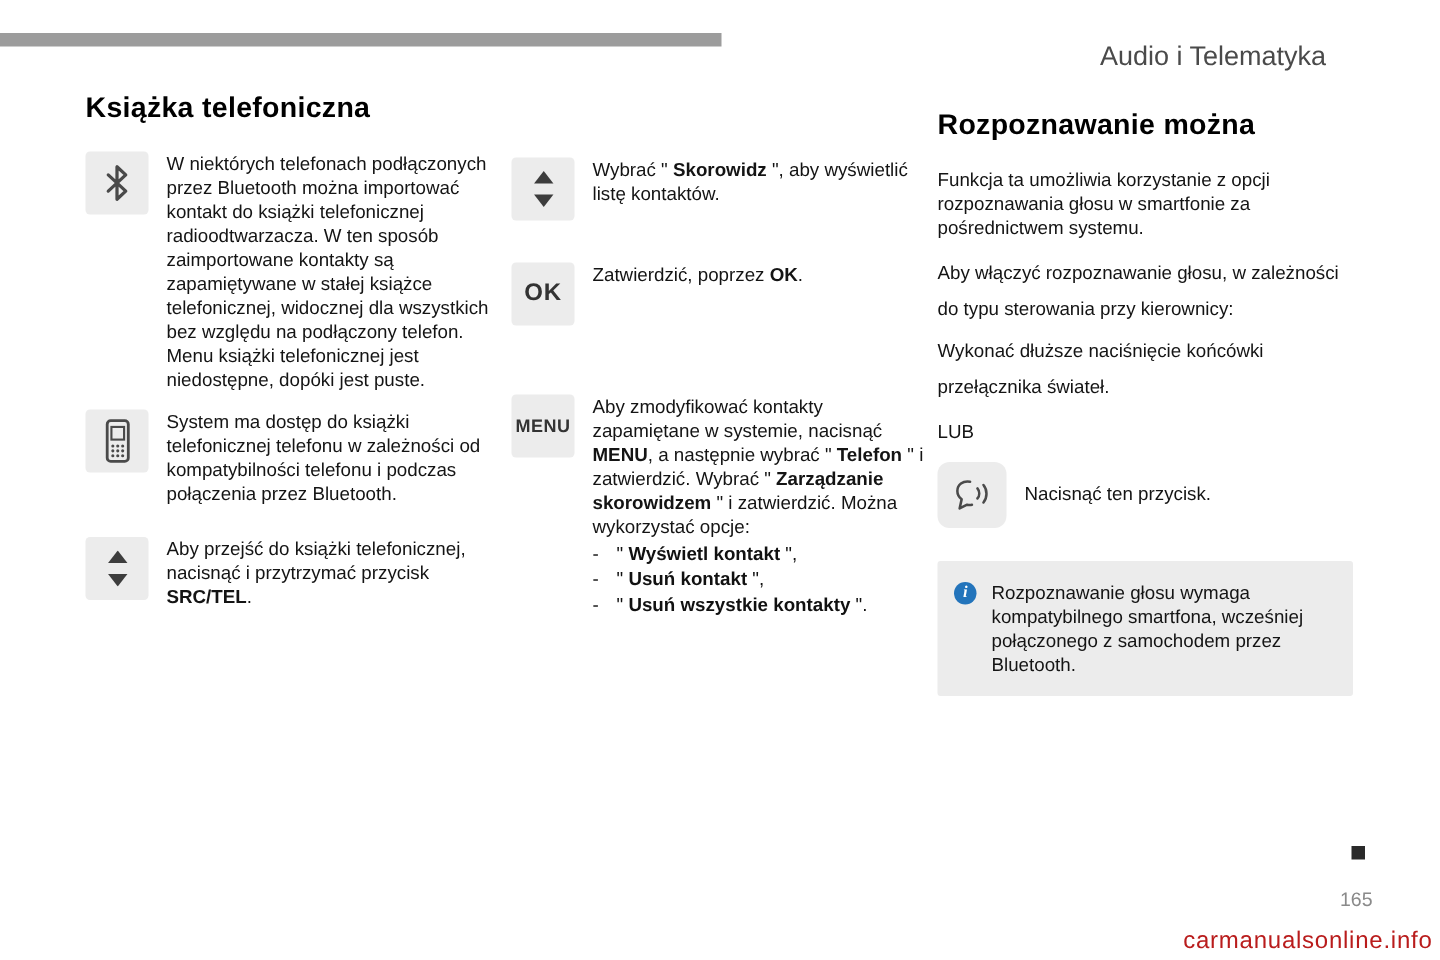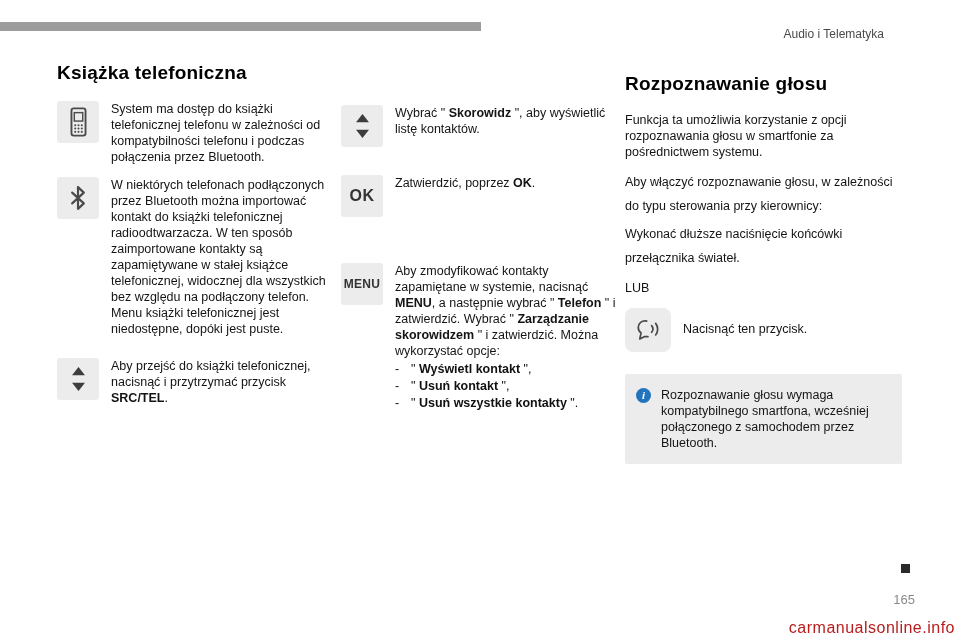--- a/index.html
+++ b/index.html
@@ -14,21 +14,21 @@
   }
   .top-bar {
     position: absolute;
     left: 0; top: 22px;
     width: 481px; height: 9px;
     background: #9c9c9c;
   }
   .header-label {
     position: absolute;
     top: 27px; right: 76px;
-    font-size: 12px;
+    font-size: 18px;
     color: #4a4a4a;
   }
   .col { position: absolute; }
   .col-left  { left: 57px;  top: 62px; width: 276px; }
   .col-mid   { left: 341px; top: 105px; width: 282px; }
   .col-right { left: 625px; top: 73px; width: 277px; }
 
   h1.section-title {
     margin: 0 0 17px 0;
     font-size: 19px;
@@ -121,46 +121,46 @@
 <div class="page">
 
   <div class="top-bar"></div>
   <div class="header-label">Audio i Telematyka</div>
 
   <div class="col col-left">
     <h1 class="section-title">Książka telefoniczna</h1>
 
     <div class="block">
       <div class="icon-box">
+        <svg viewBox="0 0 24 30" width="20" height="26" aria-hidden="true">
+          <path d="M12 2 L12 28 M12 2 L19 8.5 L5 21.5 M12 28 L19 21.5 L5 8.5" fill="none" stroke="#4a4a4a" stroke-width="2.6" stroke-linecap="round" stroke-linejoin="round"></path>
+        </svg>
+      </div>
+      <p>W niektórych telefonach podłączonych przez Bluetooth można importować kontakt do książki telefonicznej radioodtwarzacza. W ten sposób zaimportowane kontakty są zapamiętywane w stałej książce telefonicznej, widocznej dla wszystkich bez względu na podłączony telefon. Menu książki telefonicznej jest niedostępne, dopóki jest puste.</p>
+    </div>
+
+    <div class="block">
+      <div class="icon-box">
         <svg viewBox="0 0 22 32" width="21" height="30" aria-hidden="true">
           <rect x="3.5" y="1.5" width="15" height="29" rx="2.5" fill="none" stroke="#4a4a4a" stroke-width="2"></rect>
           <rect x="6.5" y="6" width="9" height="9" fill="none" stroke="#4a4a4a" stroke-width="1.5"></rect>
           <g fill="#4a4a4a">
             <circle cx="7.5" cy="19.5" r="1.1"></circle>
               <circle cx="11" cy="19.5" r="1.1"></circle>
               <circle cx="14.5" cy="19.5" r="1.1"></circle>
             <circle cx="7.5" cy="23" r="1.1"></circle>
               <circle cx="11" cy="23" r="1.1"></circle>
               <circle cx="14.5" cy="23" r="1.1"></circle>
             <circle cx="7.5" cy="26.5" r="1.1"></circle>
               <circle cx="11" cy="26.5" r="1.1"></circle>
               <circle cx="14.5" cy="26.5" r="1.1"></circle>
           </g>
         </svg>
       </div>
       <p>System ma dostęp do książki telefonicznej telefonu w zależności od kompatybilności telefonu i podczas połączenia przez Bluetooth.</p>
-    </div>
-
-    <div class="block">
-      <div class="icon-box">
-        <svg viewBox="0 0 24 30" width="20" height="26" aria-hidden="true">
-          <path d="M12 2 L12 28 M12 2 L19 8.5 L5 21.5 M12 28 L19 21.5 L5 8.5" fill="none" stroke="#4a4a4a" stroke-width="2.6" stroke-linecap="round" stroke-linejoin="round"></path>
-        </svg>
-      </div>
-      <p>W niektórych telefonach podłączonych przez Bluetooth można importować kontakt do książki telefonicznej radioodtwarzacza. W ten sposób zaimportowane kontakty są zapamiętywane w stałej książce telefonicznej, widocznej dla wszystkich bez względu na podłączony telefon. Menu książki telefonicznej jest niedostępne, dopóki jest puste.</p>
     </div>
 
     <div class="block gap-top">
       <div class="icon-box">
         <svg viewBox="0 0 16 26" width="15" height="24" aria-hidden="true">
           <path d="M8 0 L15 9 H1 Z" fill="#3d3d3d"></path>
           <path d="M1 17 H15 L8 26 Z" fill="#3d3d3d"></path>
         </svg>
       </div>
       <p><span>Aby przejść do książki telefonicznej, nacisnąć i przytrzymać przycisk </span><b>SRC/TEL</b><span>.</span></p>
@@ -204,21 +204,21 @@
           <div class="option-row">
             <span class="dash">-</span>
             <span><span>" </span><b>Usuń wszystkie kontakty</b><span> ".</span></span>
           </div>
         </div>
       </div>
     </div>
   </div>
 
   <div class="col col-right">
-    <h1 class="section-title">Rozpoznawanie głosu</h1>
+    <h1 class="section-title">Rozpoznawanie można</h1>
 
     <p class="p-desc">Funkcja ta umożliwia korzystanie z opcji rozpoznawania głosu w smartfonie za pośrednictwem systemu.</p>
     <p class="loose p-activate">Aby włączyć rozpoznawanie głosu, w zależności do typu sterowania przy kierownicy:</p>
     <p class="loose p-longpress">Wykonać dłuższe naciśnięcie końcówki przełącznika świateł.</p>
     <p class="or-label">LUB</p>
 
     <div class="block voice-block">
       <div class="icon-box rounded">
         <svg viewBox="0 0 30 28" width="27" height="25" aria-hidden="true">
           <path d="M13 3.5 C7.5 2.5 3.5 6 3.5 10.5 c0 2.8 1.4 4.8 3.2 6.2 L5.2 23.5 l5.6 -2.8 c1.2 0.3 2.4 0.35 3.6 0.1" fill="none" stroke="#4a4a4a" stroke-width="1.9" stroke-linecap="round" stroke-linejoin="round"></path>

